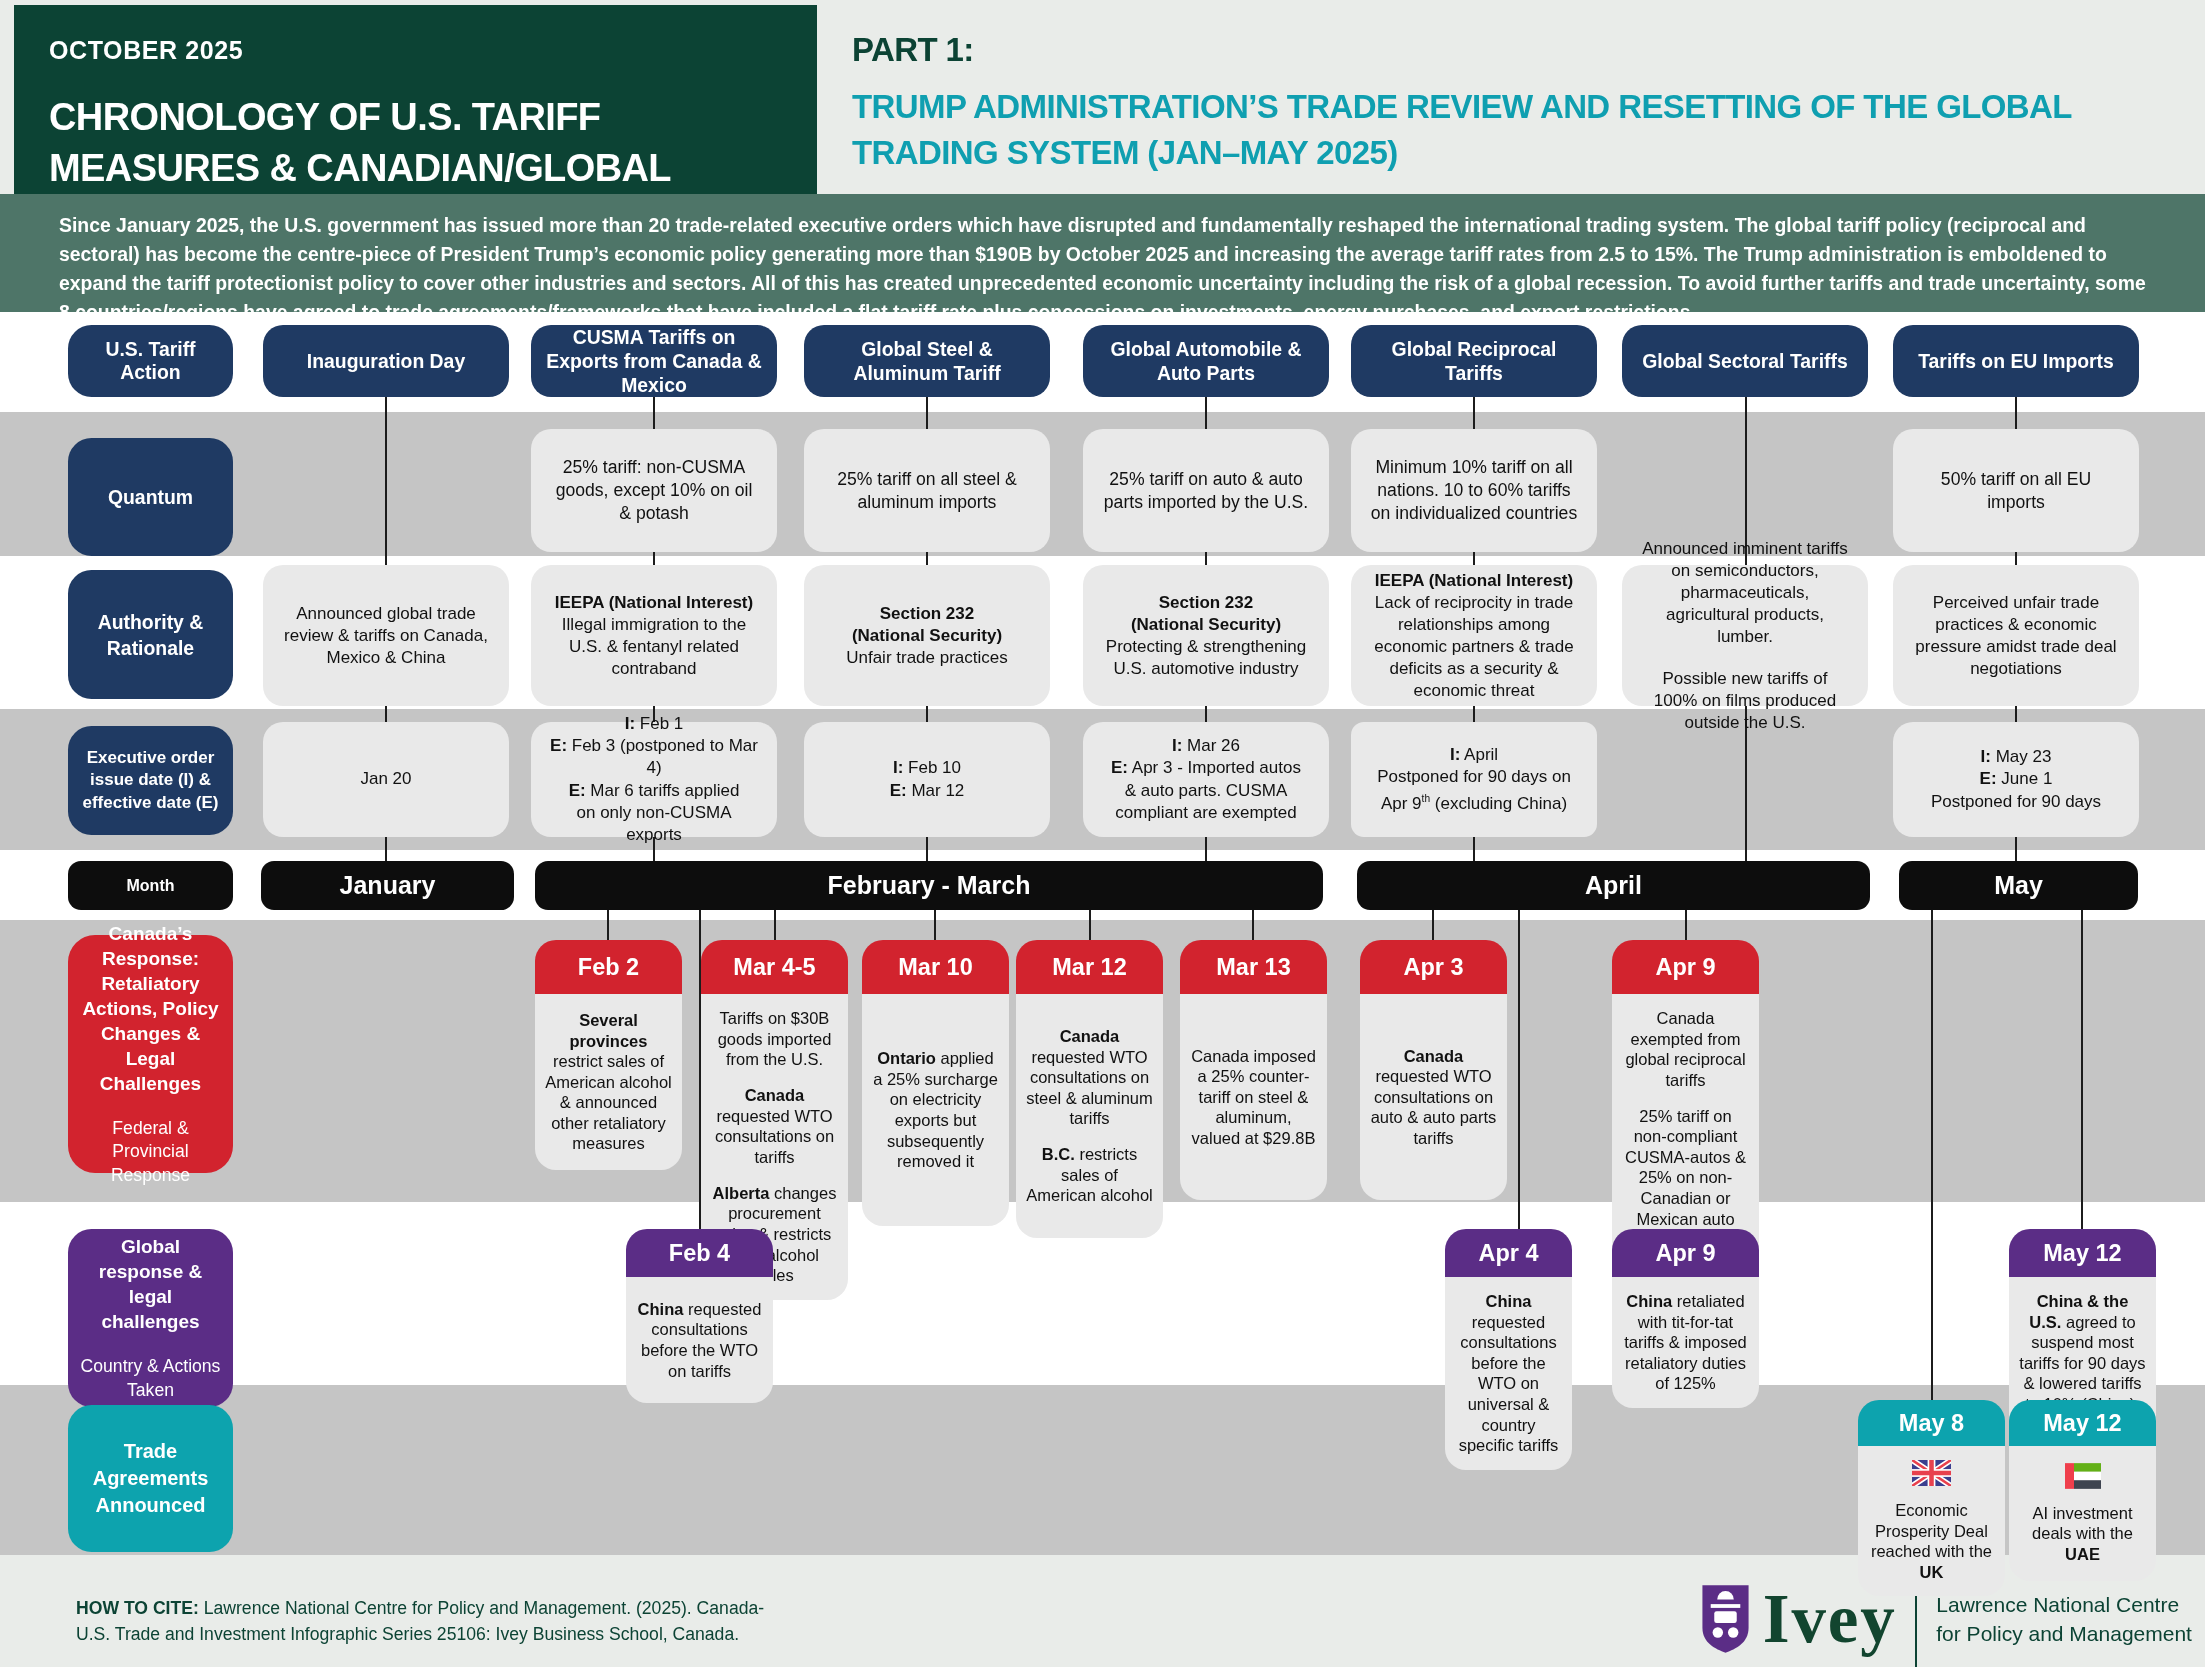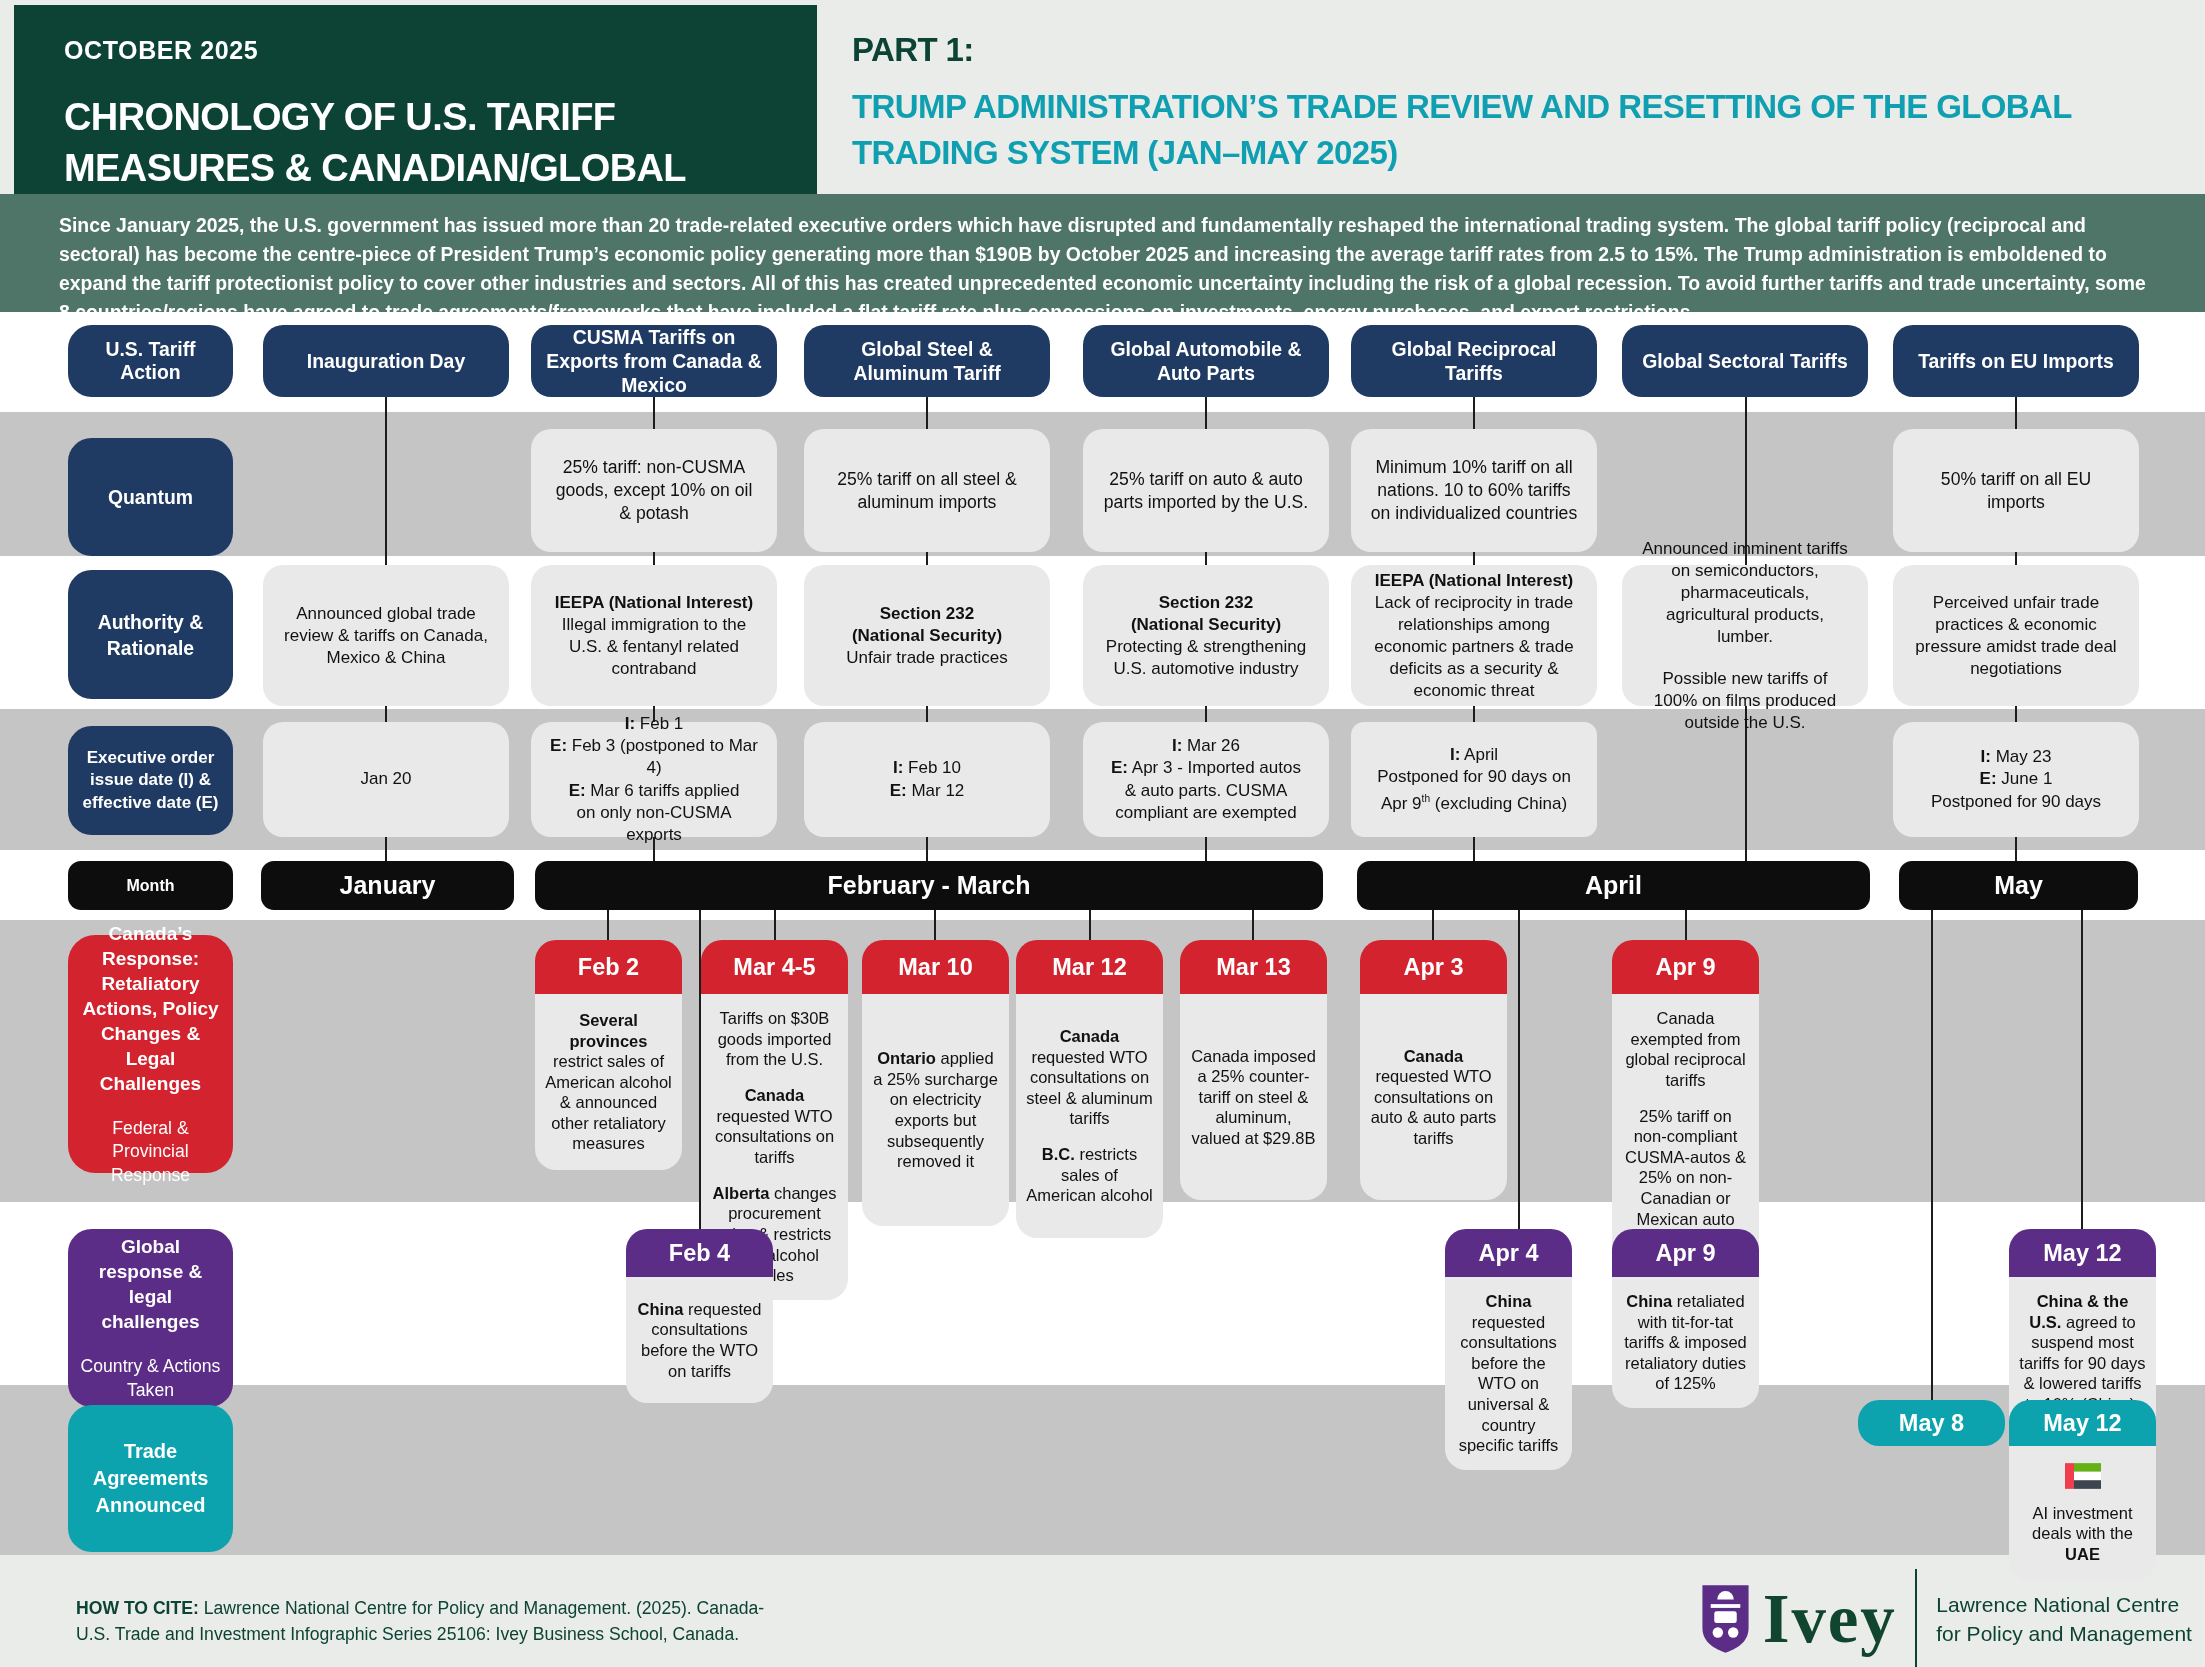--- a/index.html
+++ b/index.html
@@ -1,20 +1,20 @@
 <!DOCTYPE html>
 <html style="font-size:9.4px"><head>
 <meta charset="utf-8">
 <style>
   html,body{margin:0;padding:0;background:#ffffff;}
   body{font-family:"Liberation Sans",sans-serif;}
   #canvas{position:relative;width:2205px;height:1668px;background:#ffffff;overflow:hidden;}
   .band{position:absolute;left:0;width:2205px;}
   #band-header{top:0;height:194px;background:#e9ece9;}
-  #hdr-green{position:absolute;left:14px;top:4.7px;width:803px;height:189px;background:#0c4334;color:#ffffff;box-sizing:border-box;padding:31px 0 0 50px;}
+  #hdr-green{position:absolute;left:14px;top:4.7px;width:803px;height:189px;background:#0c4334;color:#ffffff;box-sizing:border-box;padding:31px 0 0 35px;}
   .hdr-date{font-size:25px;font-weight:800;letter-spacing:0.6px;}
   .hdr-title{font-size:38px;font-weight:800;line-height:51px;margin-top:27px;width:712px;letter-spacing:-0.6px;}
   #part-block{position:absolute;left:852px;top:31px;width:1329px;}
   .part-label{color:#0c4334;font-size:33px;font-weight:800;letter-spacing:-0.6px;}
   .part-title{color:#0f9fb0;font-size:33px;font-weight:800;line-height:46px;margin-top:15.3px;letter-spacing:-0.6px;}
   #band-intro{top:194px;height:118px;background:#4e7568;color:#ffffff;box-sizing:border-box;padding:16.5px 54px 0 59px;font-size:19.4px;font-weight:bold;line-height:29px;}
   .gray-band{background:#c5c5c5;}
   #band-quantum{top:412px;height:144px;}
   #band-eo{top:709px;height:141px;}
   #band-canada{top:920px;height:282px;}
@@ -273,20 +273,32 @@
       </div>
     </div>
     <div class="dcard" style="left: 2009px; top: 1229px; width: 147px;">
       <div class="dhead" style="background: rgb(91, 45, 134); height: 48px;">May 12</div>
       <div class="dbody" style="min-height: 156px;">
         <div class="para"><b>China &amp; the U.S.</b> agreed to suspend most tariffs for 90 days &amp; lowered tariffs to 10% (China), 30% (U.S.)</div>
       </div>
     </div>
     <div class="dcard" style="left: 1858px; top: 1400px; width: 147px;">
       <div class="dhead" style="background: rgb(13, 163, 174); height: 46px;">May 8</div>
+      <div class="dbody" style="min-height: 135px;">
+        <div class="flag"><svg width="39" height="26" viewBox="0 0 60 40">
+            <rect width="60" height="40" fill="#3b3f8f"></rect>
+            <path d="M0 0 L60 40 M60 0 L0 40" stroke="#ffffff" stroke-width="9"></path>
+            <path d="M0 0 L60 40 M60 0 L0 40" stroke="#e8414e" stroke-width="4"></path>
+            <rect x="24" width="12" height="40" fill="#ffffff"></rect>
+            <rect y="14" width="60" height="12" fill="#ffffff"></rect>
+            <rect x="26.5" width="7" height="40" fill="#e8414e"></rect>
+            <rect y="16.5" width="60" height="7" fill="#e8414e"></rect>
+          </svg></div>
+        <div class="para">Economic Prosperity Deal reached with the <b>UK</b></div>
+      </div>
     </div>
     <div class="dcard" style="left: 2009px; top: 1400px; width: 147px;">
       <div class="dhead" style="background: rgb(13, 163, 174); height: 46px;">May 12</div>
       <div class="dbody" style="min-height: 135px;">
         <div class="flag"><svg width="36" height="26" viewBox="0 0 56 40">
             <rect width="14" height="40" fill="#ef3f4c"></rect>
             <rect x="14" width="42" height="13.4" fill="#63b017"></rect>
             <rect x="14" y="13.4" width="42" height="13.2" fill="#ffffff"></rect>
             <rect x="14" y="26.6" width="42" height="13.4" fill="#3e4450"></rect>
           </svg></div>

